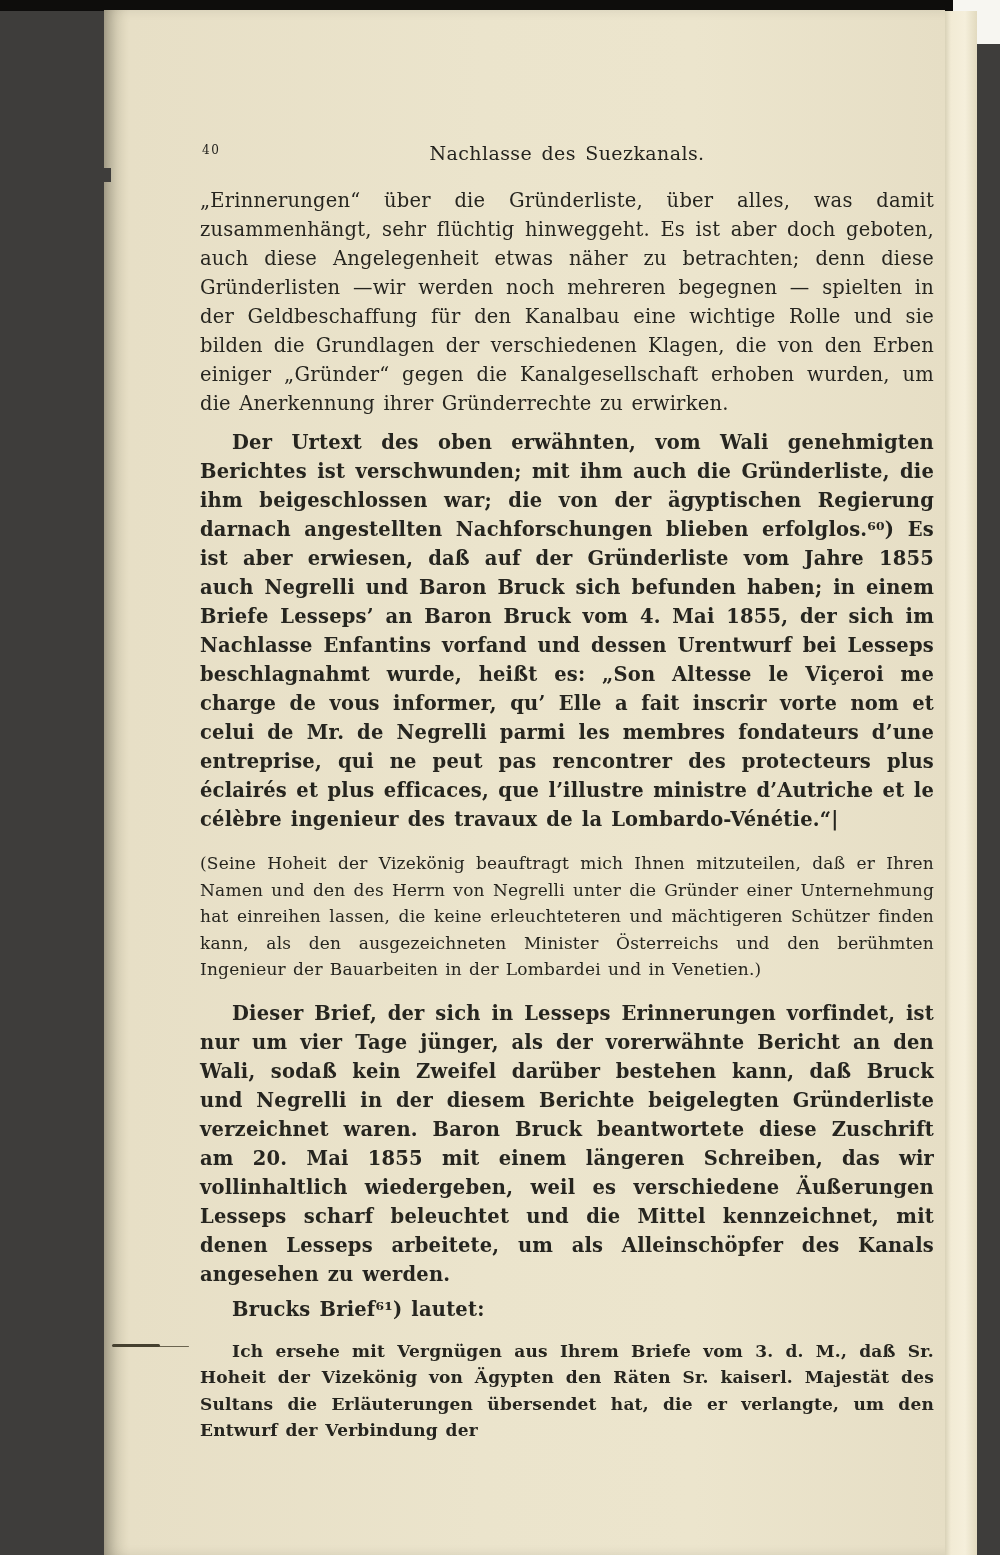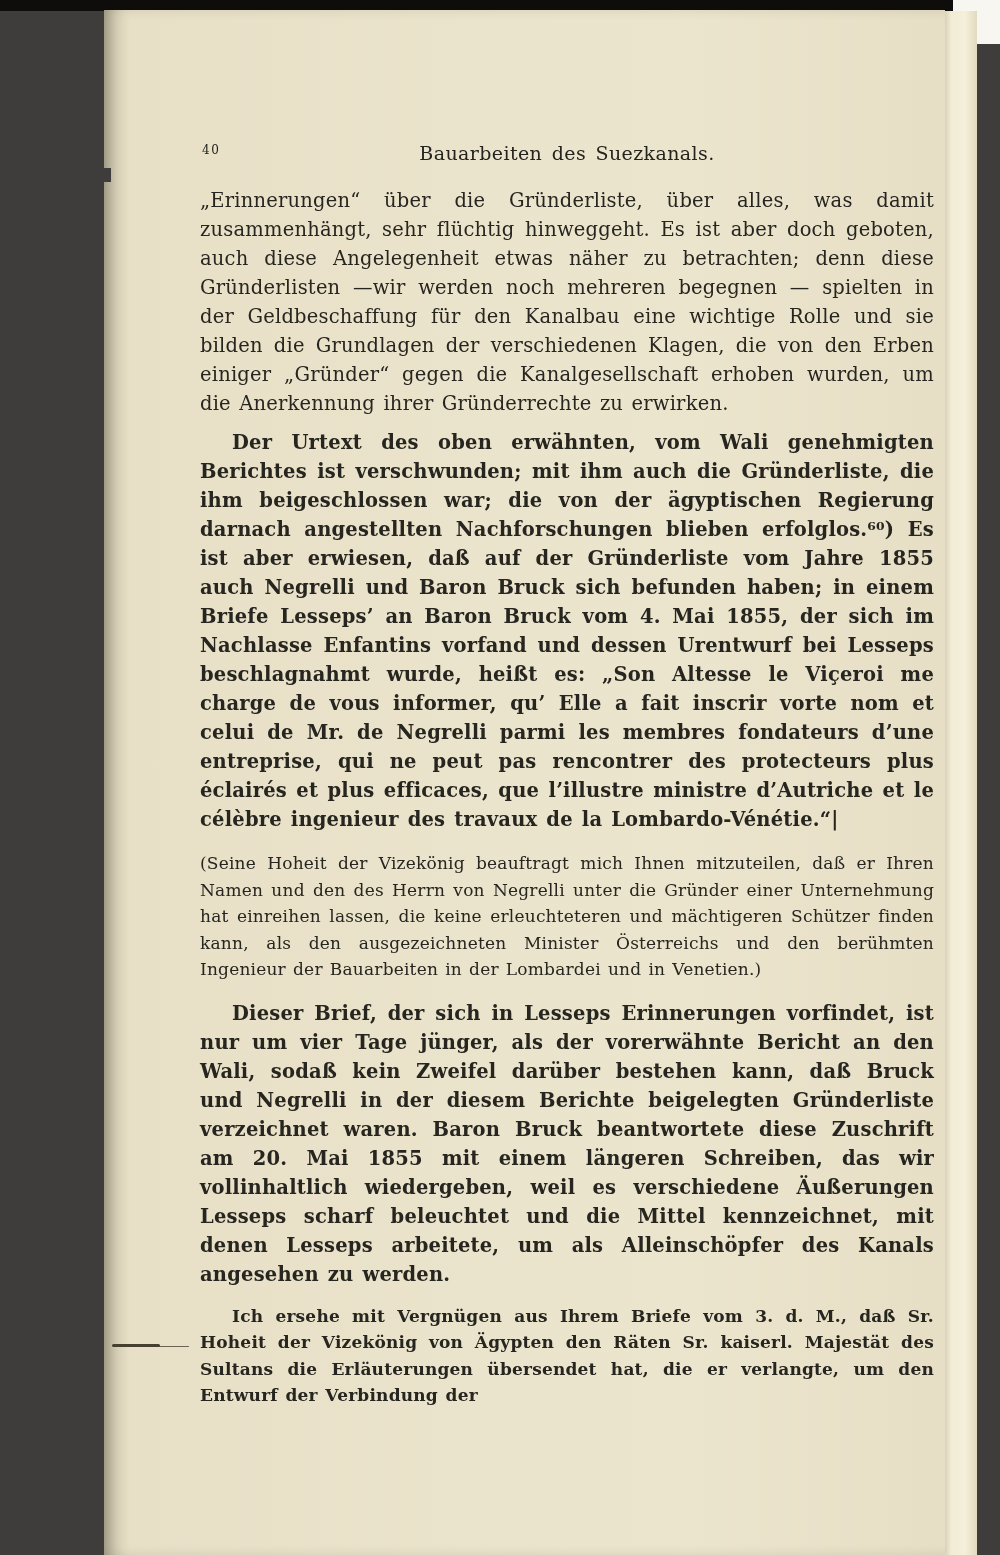--- a/index.html
+++ b/index.html
@@ -36,28 +36,29 @@
   <div class="top-bar"></div>
   <div class="corner-white"></div>
   <div class="next-page-edge"></div>
 
   <div class="paper">
 
     <div class="edge-notch"></div>
 
     <div class="page-header">
       <span class="page-number">40</span>
-      <span class="running-title">Bauarbeiten des Suezkanals.</span>
+      <span class="running-title">Nachlasse des Suezkanals.</span>
     </div>
 
     <div class="content">
       <p class="body">„Erinnerungen“ über die Gründerliste, über alles, was damit zusammenhängt, sehr flüchtig hinweggeht.  Es ist aber doch geboten, auch diese Angelegenheit etwas näher zu betrachten; denn diese Gründerlisten —wir werden noch mehreren begegnen — spielten in der Geldbeschaffung für den Kanalbau eine wichtige Rolle und sie bilden die Grundlagen der verschiedenen Klagen, die von den Erben einiger „Gründer“ gegen die Kanalgesellschaft erhoben wurden, um die Anerkennung ihrer Gründerrechte zu erwirken.</p>
       <p class="body indent lead-line">Der Urtext des oben erwähnten, vom Wali genehmigten Berichtes ist verschwunden; mit ihm auch die Gründerliste, die ihm beigeschlossen war; die von der ägyptischen Regierung darnach angestellten Nachforschungen blieben erfolglos.⁶⁰)  Es ist aber erwiesen, daß auf der Gründerliste vom Jahre 1855 auch Negrelli und Baron Bruck sich befunden haben; in einem Briefe Lesseps’ an Baron Bruck vom 4. Mai 1855, der sich im Nachlasse Enfantins vorfand und dessen Urentwurf bei Lesseps beschlagnahmt wurde, heißt es: „Son Altesse le Viçeroi me charge de vous informer, qu’ Elle a fait inscrir vorte nom et celui de Mr. de Negrelli parmi les membres fondateurs d’une entreprise, qui ne peut pas rencontrer des protecteurs plus éclairés et plus efficaces, que l’illustre ministre d’Autriche et le célèbre ingenieur des travaux de la Lombardo-Vénétie.“|</p>
       <p class="small gap-md">(Seine Hoheit der Vizekönig beauftragt mich Ihnen mitzuteilen, daß er Ihren Namen und den des Herrn von Negrelli unter die Gründer einer Unternehmung hat einreihen lassen, die keine erleuchteteren und mächtigeren Schützer finden kann, als den ausgezeichneten Minister Österreichs und den berühmten Ingenieur der Bauarbeiten in der Lombardei und in Venetien.)</p>
       <p class="body indent gap-md">Dieser Brief, der sich in Lesseps Erinnerungen vorfindet, ist nur um vier Tage jünger, als der vorerwähnte Bericht an den Wali, sodaß kein Zweifel darüber bestehen kann, daß Bruck und Negrelli in der diesem Berichte beigelegten Gründerliste verzeichnet waren.  Baron Bruck beantwortete diese Zuschrift am 20. Mai 1855 mit einem längeren Schreiben, das wir vollinhaltlich wiedergeben, weil es verschiedene Äußerungen Lesseps scharf beleuchtet und die Mittel kennzeichnet, mit denen Lesseps arbeitete, um als Alleinschöpfer des Kanals angesehen zu werden.</p>
+      <p class="body indent" style="text-align:left;margin-top:6px;">Brucks Brief⁶¹) lautet:</p>
       <p class="small indent gap-sm">Ich ersehe mit Vergnügen aus Ihrem Briefe vom 3. d. M., daß Sr. Hoheit der Vizekönig von Ägypten den Räten Sr. kaiserl. Majestät des Sultans die Erläuterungen übersendet hat, die er verlangte, um den Entwurf der Verbindung der</p>
     </div>
 
   </div>
 
   <div class="scan-artifact"></div>
 
 </div>
 
 </body></html>

